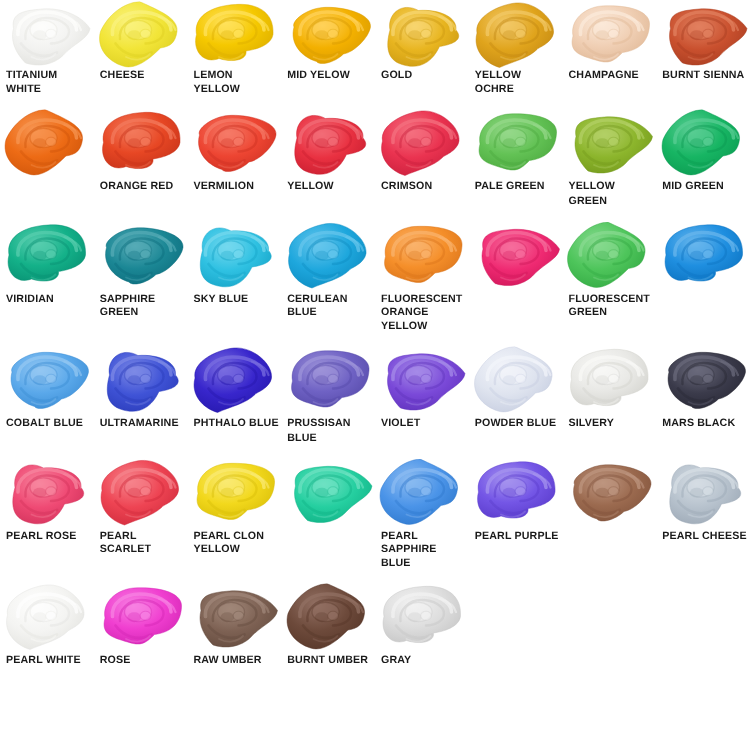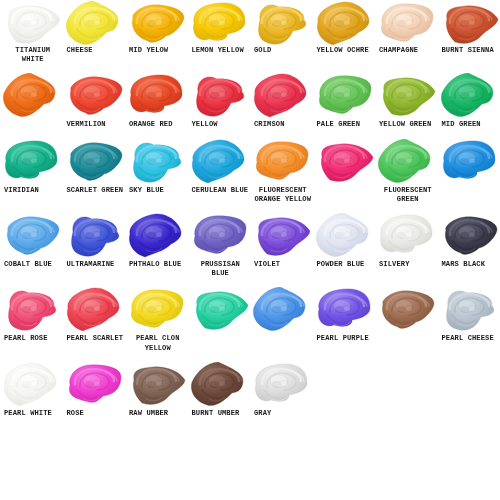--- a/index.html
+++ b/index.html
@@ -44,26 +44,26 @@
     position: absolute;
     left: 1px;
     top: 1px;
   }
   .swatch-label {
     font-size: 7.1px;
     line-height: 9.2px;
     font-weight: bold;
     color: #1a1a1a;
     letter-spacing: 0.1px;
-    text-align: center;
+    text-align: left;
     padding-left: 4px;
     padding-right: 1px;
     white-space: normal;
     word-break: normal;
-    font-family: Liberation Mono, monospace;
+    font-family: Liberation Sans, sans-serif;
   }
   .row-r1 .blob-wrap { height: 46px; }
   .row { margin-bottom: 0; }
   .r-spacer { height: 8px; }
 </style>
 </head>
 <body>
 
 <div id="chart">
     <div class="row row-r1">
@@ -120,20 +120,48 @@
               <path d="M20,37 C26,40 32,39 36,35" stroke="#faf27e" stroke-opacity="0.35" stroke-width="1.2"></path>
             </g>
           </svg>
         </div>
         <div class="swatch-label">CHEESE</div>
       </div>
       <div class="cell">
         <div class="blob-wrap">
           <svg width="60" height="46" viewBox="0 0 60 46" xmlns="http://www.w3.org/2000/svg">
             <defs>
+              <radialGradient id="g3" cx="38%" cy="32%" r="78%">
+                <stop offset="0%" stop-color="#ffe25c"></stop>
+                <stop offset="52%" stop-color="#f5c800"></stop>
+                <stop offset="100%" stop-color="#dcae00"></stop>
+              </radialGradient>
+              <clipPath id="c3">
+                <path d="M5,22 C3,11 13,3 31,2 C44,1 57,6 56,22 C55,29 45,32 38,33 C39,39 29,41 20,38 C10,42 2,33 5,22 Z"></path>
+              </clipPath>
+            </defs>
+            <path d="M5,22 C3,11 13,3 31,2 C44,1 57,6 56,22 C55,29 45,32 38,33 C39,39 29,41 20,38 C10,42 2,33 5,22 Z" fill="url(#g3)" stroke="#dcae00" stroke-width="0.6" stroke-opacity="0.5"></path>
+            <g clip-path="url(#c3)" fill="none" stroke-linecap="round">
+              <path d="M11,22 C10,13 19,7 29,7 C40,7 50,12 50,19" stroke="#ffe25c" stroke-opacity="0.75" stroke-width="2.4"></path>
+              <path d="M16,25 C15,17 22,11 30,11 C38,11 45,15 45,20 C45,25 39,28 33,28" stroke="#dcae00" stroke-opacity="0.45" stroke-width="1.6"></path>
+              <ellipse cx="28" cy="19" rx="9" ry="6.4" fill="#ffe25c" fill-opacity="0.55" stroke="#dcae00" stroke-opacity="0.35" stroke-width="0.9"></ellipse>
+              <ellipse cx="25.5" cy="22.5" rx="4.6" ry="3.4" fill="#dcae00" fill-opacity="0.28" stroke="none"></ellipse>
+              <ellipse cx="33" cy="21.5" rx="3.6" ry="3.0" fill="#ffe25c" fill-opacity="0.6" stroke="#dcae00" stroke-opacity="0.3" stroke-width="0.7"></ellipse>
+              <path d="M13,28 C18,35 28,39 37,34" stroke="#dcae00" stroke-opacity="0.4" stroke-width="1.8"></path>
+              <path d="M42,10 C48,12 52,15 53,19" stroke="#ffe25c" stroke-opacity="0.6" stroke-width="1.5"></path>
+              <path d="M20,37 C26,40 32,39 36,35" stroke="#ffe25c" stroke-opacity="0.35" stroke-width="1.2"></path>
+            </g>
+          </svg>
+        </div>
+        <div class="swatch-label">LEMON YELLOW</div>
+      </div>
+      <div class="cell">
+        <div class="blob-wrap">
+          <svg width="60" height="46" viewBox="0 0 60 46" xmlns="http://www.w3.org/2000/svg">
+            <defs>
               <radialGradient id="g4" cx="38%" cy="32%" r="78%">
                 <stop offset="0%" stop-color="#ffd25a"></stop>
                 <stop offset="52%" stop-color="#f3b000"></stop>
                 <stop offset="100%" stop-color="#d79a00"></stop>
               </radialGradient>
               <clipPath id="c4">
                 <path d="M7,17 C5,13 15,5 26,4 C39,3 59,8 58,17 C57,24 47,34 40,35 C34,41 24,43 22,40 C12,37 4,28 7,17 Z"></path>
               </clipPath>
             </defs>
             <path d="M7,17 C5,13 15,5 26,4 C39,3 59,8 58,17 C57,24 47,34 40,35 C34,41 24,43 22,40 C12,37 4,28 7,17 Z" fill="url(#g4)" stroke="#d79a00" stroke-width="0.6" stroke-opacity="0.5"></path>
@@ -148,48 +176,20 @@
               <path d="M20,37 C26,40 32,39 36,35" stroke="#ffd25a" stroke-opacity="0.35" stroke-width="1.2"></path>
             </g>
           </svg>
         </div>
         <div class="swatch-label">MID YELOW</div>
       </div>
       <div class="cell">
         <div class="blob-wrap">
           <svg width="60" height="46" viewBox="0 0 60 46" xmlns="http://www.w3.org/2000/svg">
             <defs>
-              <radialGradient id="g3" cx="38%" cy="32%" r="78%">
-                <stop offset="0%" stop-color="#ffe25c"></stop>
-                <stop offset="52%" stop-color="#f5c800"></stop>
-                <stop offset="100%" stop-color="#dcae00"></stop>
-              </radialGradient>
-              <clipPath id="c3">
-                <path d="M5,22 C3,11 13,3 31,2 C44,1 57,6 56,22 C55,29 45,32 38,33 C39,39 29,41 20,38 C10,42 2,33 5,22 Z"></path>
-              </clipPath>
-            </defs>
-            <path d="M5,22 C3,11 13,3 31,2 C44,1 57,6 56,22 C55,29 45,32 38,33 C39,39 29,41 20,38 C10,42 2,33 5,22 Z" fill="url(#g3)" stroke="#dcae00" stroke-width="0.6" stroke-opacity="0.5"></path>
-            <g clip-path="url(#c3)" fill="none" stroke-linecap="round">
-              <path d="M11,22 C10,13 19,7 29,7 C40,7 50,12 50,19" stroke="#ffe25c" stroke-opacity="0.75" stroke-width="2.4"></path>
-              <path d="M16,25 C15,17 22,11 30,11 C38,11 45,15 45,20 C45,25 39,28 33,28" stroke="#dcae00" stroke-opacity="0.45" stroke-width="1.6"></path>
-              <ellipse cx="28" cy="19" rx="9" ry="6.4" fill="#ffe25c" fill-opacity="0.55" stroke="#dcae00" stroke-opacity="0.35" stroke-width="0.9"></ellipse>
-              <ellipse cx="25.5" cy="22.5" rx="4.6" ry="3.4" fill="#dcae00" fill-opacity="0.28" stroke="none"></ellipse>
-              <ellipse cx="33" cy="21.5" rx="3.6" ry="3.0" fill="#ffe25c" fill-opacity="0.6" stroke="#dcae00" stroke-opacity="0.3" stroke-width="0.7"></ellipse>
-              <path d="M13,28 C18,35 28,39 37,34" stroke="#dcae00" stroke-opacity="0.4" stroke-width="1.8"></path>
-              <path d="M42,10 C48,12 52,15 53,19" stroke="#ffe25c" stroke-opacity="0.6" stroke-width="1.5"></path>
-              <path d="M20,37 C26,40 32,39 36,35" stroke="#ffe25c" stroke-opacity="0.35" stroke-width="1.2"></path>
-            </g>
-          </svg>
-        </div>
-        <div class="swatch-label">LEMON YELLOW</div>
-      </div>
-      <div class="cell">
-        <div class="blob-wrap">
-          <svg width="60" height="46" viewBox="0 0 60 46" xmlns="http://www.w3.org/2000/svg">
-            <defs>
               <radialGradient id="g5" cx="38%" cy="32%" r="78%">
                 <stop offset="0%" stop-color="#f7d570"></stop>
                 <stop offset="52%" stop-color="#e8b520"></stop>
                 <stop offset="100%" stop-color="#cb9a12"></stop>
               </radialGradient>
               <clipPath id="c5">
                 <path d="M9,19 C7,8 17,0 28,6 C41,5 54,10 53,19 C59,26 49,29 42,30 C36,43 26,45 17,42 C7,39 6,30 9,19 Z"></path>
               </clipPath>
             </defs>
             <path d="M9,19 C7,8 17,0 28,6 C41,5 54,10 53,19 C59,26 49,29 42,30 C36,43 26,45 17,42 C7,39 6,30 9,19 Z" fill="url(#g5)" stroke="#cb9a12" stroke-width="0.6" stroke-opacity="0.5"></path>
@@ -318,20 +318,48 @@
               <path d="M42,10 C48,12 52,15 53,19" stroke="#f79552" stroke-opacity="0.6" stroke-width="1.5"></path>
               <path d="M20,37 C26,40 32,39 36,35" stroke="#f79552" stroke-opacity="0.35" stroke-width="1.2"></path>
             </g>
           </svg>
         </div>
       </div>
       <div class="cell">
         <div class="blob-wrap">
           <svg width="60" height="46" viewBox="0 0 60 46" xmlns="http://www.w3.org/2000/svg">
             <defs>
+              <radialGradient id="g10" cx="38%" cy="32%" r="78%">
+                <stop offset="0%" stop-color="#f37a5c"></stop>
+                <stop offset="52%" stop-color="#e74724"></stop>
+                <stop offset="100%" stop-color="#c7331a"></stop>
+              </radialGradient>
+              <clipPath id="c10">
+                <path d="M5,22 C3,11 13,3 31,2 C44,1 57,6 56,22 C55,29 45,32 38,33 C39,39 29,41 20,38 C10,42 2,33 5,22 Z"></path>
+              </clipPath>
+            </defs>
+            <path d="M5,22 C3,11 13,3 31,2 C44,1 57,6 56,22 C55,29 45,32 38,33 C39,39 29,41 20,38 C10,42 2,33 5,22 Z" fill="url(#g10)" stroke="#c7331a" stroke-width="0.6" stroke-opacity="0.5"></path>
+            <g clip-path="url(#c10)" fill="none" stroke-linecap="round">
+              <path d="M11,22 C10,13 19,7 29,7 C40,7 50,12 50,19" stroke="#f37a5c" stroke-opacity="0.75" stroke-width="2.4"></path>
+              <path d="M16,25 C15,17 22,11 30,11 C38,11 45,15 45,20 C45,25 39,28 33,28" stroke="#c7331a" stroke-opacity="0.45" stroke-width="1.6"></path>
+              <ellipse cx="28" cy="19" rx="9" ry="6.4" fill="#f37a5c" fill-opacity="0.55" stroke="#c7331a" stroke-opacity="0.35" stroke-width="0.9"></ellipse>
+              <ellipse cx="25.5" cy="22.5" rx="4.6" ry="3.4" fill="#c7331a" fill-opacity="0.28" stroke="none"></ellipse>
+              <ellipse cx="33" cy="21.5" rx="3.6" ry="3.0" fill="#f37a5c" fill-opacity="0.6" stroke="#c7331a" stroke-opacity="0.3" stroke-width="0.7"></ellipse>
+              <path d="M13,28 C18,35 28,39 37,34" stroke="#c7331a" stroke-opacity="0.4" stroke-width="1.8"></path>
+              <path d="M42,10 C48,12 52,15 53,19" stroke="#f37a5c" stroke-opacity="0.6" stroke-width="1.5"></path>
+              <path d="M20,37 C26,40 32,39 36,35" stroke="#f37a5c" stroke-opacity="0.35" stroke-width="1.2"></path>
+            </g>
+          </svg>
+        </div>
+        <div class="swatch-label">ORANGE RED</div>
+      </div>
+      <div class="cell">
+        <div class="blob-wrap">
+          <svg width="60" height="46" viewBox="0 0 60 46" xmlns="http://www.w3.org/2000/svg">
+            <defs>
               <radialGradient id="g11" cx="38%" cy="32%" r="78%">
                 <stop offset="0%" stop-color="#f57a67"></stop>
                 <stop offset="52%" stop-color="#ed4532"></stop>
                 <stop offset="100%" stop-color="#cd3022"></stop>
               </radialGradient>
               <clipPath id="c11">
                 <path d="M7,17 C5,13 15,5 26,4 C39,3 59,8 58,17 C57,24 47,34 40,35 C34,41 24,43 22,40 C12,37 4,28 7,17 Z"></path>
               </clipPath>
             </defs>
             <path d="M7,17 C5,13 15,5 26,4 C39,3 59,8 58,17 C57,24 47,34 40,35 C34,41 24,43 22,40 C12,37 4,28 7,17 Z" fill="url(#g11)" stroke="#cd3022" stroke-width="0.6" stroke-opacity="0.5"></path>
@@ -346,48 +374,20 @@
               <path d="M20,37 C26,40 32,39 36,35" stroke="#f57a67" stroke-opacity="0.35" stroke-width="1.2"></path>
             </g>
           </svg>
         </div>
         <div class="swatch-label">VERMILION</div>
       </div>
       <div class="cell">
         <div class="blob-wrap">
           <svg width="60" height="46" viewBox="0 0 60 46" xmlns="http://www.w3.org/2000/svg">
             <defs>
-              <radialGradient id="g10" cx="38%" cy="32%" r="78%">
-                <stop offset="0%" stop-color="#f37a5c"></stop>
-                <stop offset="52%" stop-color="#e74724"></stop>
-                <stop offset="100%" stop-color="#c7331a"></stop>
-              </radialGradient>
-              <clipPath id="c10">
-                <path d="M5,22 C3,11 13,3 31,2 C44,1 57,6 56,22 C55,29 45,32 38,33 C39,39 29,41 20,38 C10,42 2,33 5,22 Z"></path>
-              </clipPath>
-            </defs>
-            <path d="M5,22 C3,11 13,3 31,2 C44,1 57,6 56,22 C55,29 45,32 38,33 C39,39 29,41 20,38 C10,42 2,33 5,22 Z" fill="url(#g10)" stroke="#c7331a" stroke-width="0.6" stroke-opacity="0.5"></path>
-            <g clip-path="url(#c10)" fill="none" stroke-linecap="round">
-              <path d="M11,22 C10,13 19,7 29,7 C40,7 50,12 50,19" stroke="#f37a5c" stroke-opacity="0.75" stroke-width="2.4"></path>
-              <path d="M16,25 C15,17 22,11 30,11 C38,11 45,15 45,20 C45,25 39,28 33,28" stroke="#c7331a" stroke-opacity="0.45" stroke-width="1.6"></path>
-              <ellipse cx="28" cy="19" rx="9" ry="6.4" fill="#f37a5c" fill-opacity="0.55" stroke="#c7331a" stroke-opacity="0.35" stroke-width="0.9"></ellipse>
-              <ellipse cx="25.5" cy="22.5" rx="4.6" ry="3.4" fill="#c7331a" fill-opacity="0.28" stroke="none"></ellipse>
-              <ellipse cx="33" cy="21.5" rx="3.6" ry="3.0" fill="#f37a5c" fill-opacity="0.6" stroke="#c7331a" stroke-opacity="0.3" stroke-width="0.7"></ellipse>
-              <path d="M13,28 C18,35 28,39 37,34" stroke="#c7331a" stroke-opacity="0.4" stroke-width="1.8"></path>
-              <path d="M42,10 C48,12 52,15 53,19" stroke="#f37a5c" stroke-opacity="0.6" stroke-width="1.5"></path>
-              <path d="M20,37 C26,40 32,39 36,35" stroke="#f37a5c" stroke-opacity="0.35" stroke-width="1.2"></path>
-            </g>
-          </svg>
-        </div>
-        <div class="swatch-label">ORANGE RED</div>
-      </div>
-      <div class="cell">
-        <div class="blob-wrap">
-          <svg width="60" height="46" viewBox="0 0 60 46" xmlns="http://www.w3.org/2000/svg">
-            <defs>
               <radialGradient id="g12" cx="38%" cy="32%" r="78%">
                 <stop offset="0%" stop-color="#f26c77"></stop>
                 <stop offset="52%" stop-color="#e93141"></stop>
                 <stop offset="100%" stop-color="#c81e30"></stop>
               </radialGradient>
               <clipPath id="c12">
                 <path d="M9,19 C7,8 17,0 28,6 C41,5 54,10 53,19 C59,26 49,29 42,30 C36,43 26,45 17,42 C7,39 6,30 9,19 Z"></path>
               </clipPath>
             </defs>
             <path d="M9,19 C7,8 17,0 28,6 C41,5 54,10 53,19 C59,26 49,29 42,30 C36,43 26,45 17,42 C7,39 6,30 9,19 Z" fill="url(#g12)" stroke="#c81e30" stroke-width="0.6" stroke-opacity="0.5"></path>
@@ -567,21 +567,21 @@
               <path d="M16,25 C15,17 22,11 30,11 C38,11 45,15 45,20 C45,25 39,28 33,28" stroke="#0c6c7c" stroke-opacity="0.45" stroke-width="1.6"></path>
               <ellipse cx="28" cy="19" rx="9" ry="6.4" fill="#56abb6" fill-opacity="0.55" stroke="#0c6c7c" stroke-opacity="0.35" stroke-width="0.9"></ellipse>
               <ellipse cx="25.5" cy="22.5" rx="4.6" ry="3.4" fill="#0c6c7c" fill-opacity="0.28" stroke="none"></ellipse>
               <ellipse cx="33" cy="21.5" rx="3.6" ry="3.0" fill="#56abb6" fill-opacity="0.6" stroke="#0c6c7c" stroke-opacity="0.3" stroke-width="0.7"></ellipse>
               <path d="M13,28 C18,35 28,39 37,34" stroke="#0c6c7c" stroke-opacity="0.4" stroke-width="1.8"></path>
               <path d="M42,10 C48,12 52,15 53,19" stroke="#56abb6" stroke-opacity="0.6" stroke-width="1.5"></path>
               <path d="M20,37 C26,40 32,39 36,35" stroke="#56abb6" stroke-opacity="0.35" stroke-width="1.2"></path>
             </g>
           </svg>
         </div>
-        <div class="swatch-label">SCARLET GREEN</div>
+        <div class="swatch-label">SAPPHIRE GREEN</div>
       </div>
       <div class="cell">
         <div class="blob-wrap">
           <svg width="60" height="46" viewBox="0 0 60 46" xmlns="http://www.w3.org/2000/svg">
             <defs>
               <radialGradient id="g19" cx="38%" cy="32%" r="78%">
                 <stop offset="0%" stop-color="#74d8ee"></stop>
                 <stop offset="52%" stop-color="#2fc1e2"></stop>
                 <stop offset="100%" stop-color="#17a4c7"></stop>
               </radialGradient>
@@ -1102,20 +1102,21 @@
               <path d="M16,25 C15,17 22,11 30,11 C38,11 45,15 45,20 C45,25 39,28 33,28" stroke="#2e78cd" stroke-opacity="0.45" stroke-width="1.6"></path>
               <ellipse cx="28" cy="19" rx="9" ry="6.4" fill="#8bbbf1" fill-opacity="0.55" stroke="#2e78cd" stroke-opacity="0.35" stroke-width="0.9"></ellipse>
               <ellipse cx="25.5" cy="22.5" rx="4.6" ry="3.4" fill="#2e78cd" fill-opacity="0.28" stroke="none"></ellipse>
               <ellipse cx="33" cy="21.5" rx="3.6" ry="3.0" fill="#8bbbf1" fill-opacity="0.6" stroke="#2e78cd" stroke-opacity="0.3" stroke-width="0.7"></ellipse>
               <path d="M13,28 C18,35 28,39 37,34" stroke="#2e78cd" stroke-opacity="0.4" stroke-width="1.8"></path>
               <path d="M42,10 C48,12 52,15 53,19" stroke="#8bbbf1" stroke-opacity="0.6" stroke-width="1.5"></path>
               <path d="M20,37 C26,40 32,39 36,35" stroke="#8bbbf1" stroke-opacity="0.35" stroke-width="1.2"></path>
             </g>
           </svg>
         </div>
+        <div class="swatch-label">PEARL SAPPHIRE BLUE</div>
       </div>
       <div class="cell">
         <div class="blob-wrap">
           <svg width="60" height="46" viewBox="0 0 60 46" xmlns="http://www.w3.org/2000/svg">
             <defs>
               <radialGradient id="g38" cx="38%" cy="32%" r="78%">
                 <stop offset="0%" stop-color="#a694ef"></stop>
                 <stop offset="52%" stop-color="#7456e6"></stop>
                 <stop offset="100%" stop-color="#5a3bcb"></stop>
               </radialGradient>

